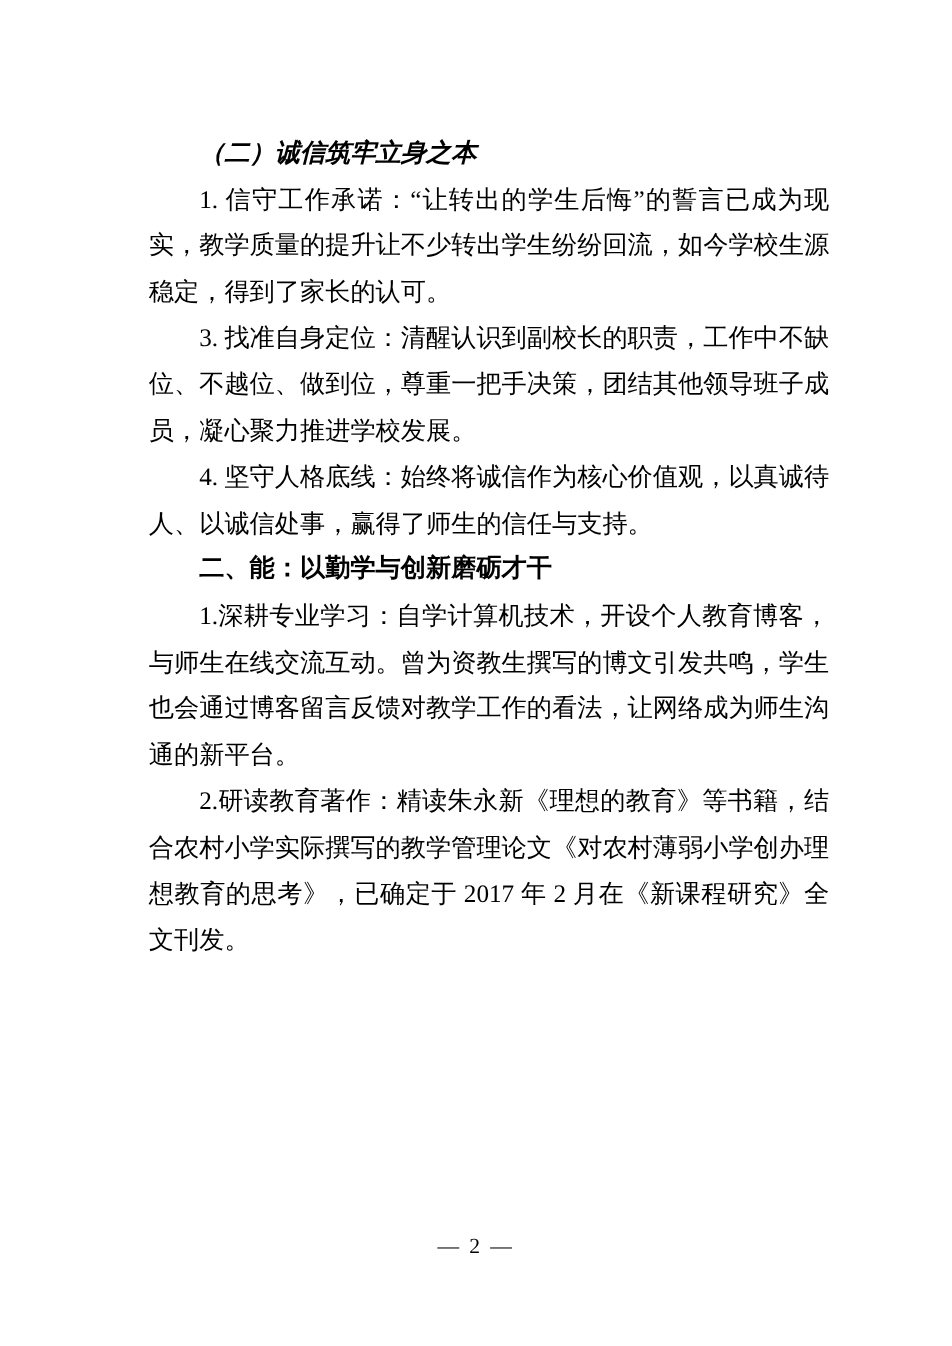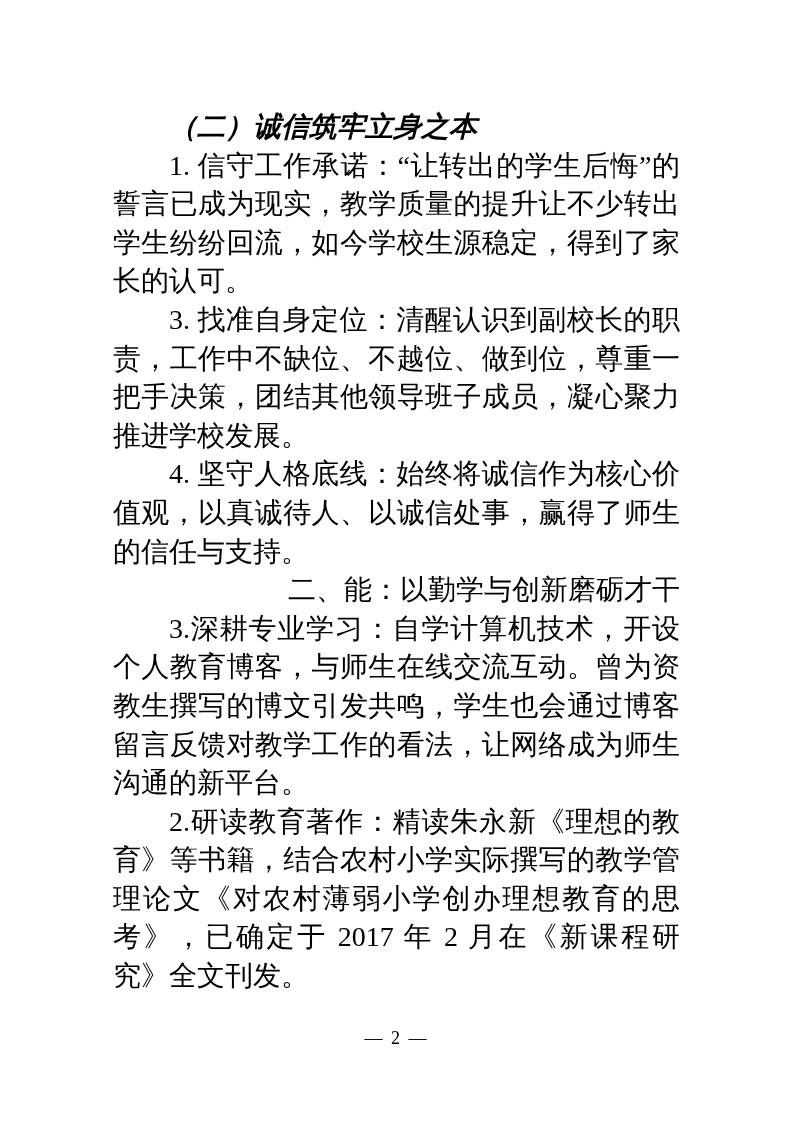--- a/index.html
+++ b/index.html
@@ -13,42 +13,42 @@
     height: 1122px;
     background: #ffffff;
     box-sizing: border-box;
     overflow: hidden;
     font-family: "Liberation Serif", "DejaVu Serif", serif;
     color: #000000;
   }
   .content {
     position: absolute;
     top: 108px;
-    left: 113px;
+    left: 124px;
     width: 567px;
-    font-size: 28px;
+    font-size: 21px;
     line-height: 38.6px;
     text-align: justify;
   }
   .content p {
     margin: 0;
     padding: 0;
     text-indent: 2em;
   }
   
   .kaiti-heading {
     font-weight: bold;
     font-style: italic;
     text-align: left;
   }
   
   .hei-heading {
     font-family: "Liberation Sans", "DejaVu Sans", sans-serif;
-    font-weight: normal;
-    text-align: right;
+    font-weight: bold;
+    text-align: left;
   }
   .footer {
     position: absolute;
     left: 0;
     right: 0;
     top: 1028px;
     text-align: center;
     font-size: 18px;
     letter-spacing: 2px;
     color: #000000;
@@ -58,17 +58,17 @@
 </head>
 <body>
 
 <div class="page">
   <div class="content">
     <p class="kaiti-heading">（二）诚信筑牢立身之本</p>
     <p>1. 信守工作承诺：“让转出的学生后悔”的誓言已成为现实，教学质量的提升让不少转出学生纷纷回流，如今学校生源稳定，得到了家长的认可。</p>
     <p>3. 找准自身定位：清醒认识到副校长的职责，工作中不缺位、不越位、做到位，尊重一把手决策，团结其他领导班子成员，凝心聚力推进学校发展。</p>
     <p>4. 坚守人格底线：始终将诚信作为核心价值观，以真诚待人、以诚信处事，赢得了师生的信任与支持。</p>
     <p class="hei-heading">二、能：以勤学与创新磨砺才干</p>
-    <p>3.深耕专业学习：自学计算机技术，开设个人教育博客，与师生在线交流互动。曾为资教生撰写的博文引发共鸣，学生也会通过博客留言反馈对教学工作的看法，让网络成为师生沟通的新平台。</p>
+    <p>1.深耕专业学习：自学计算机技术，开设个人教育博客，与师生在线交流互动。曾为资教生撰写的博文引发共鸣，学生也会通过博客留言反馈对教学工作的看法，让网络成为师生沟通的新平台。</p>
     <p>2.研读教育著作：精读朱永新《理想的教育》等书籍，结合农村小学实际撰写的教学管理论文《对农村薄弱小学创办理想教育的思考》，已确定于 2017 年 2 月在《新课程研究》全文刊发。</p>
   </div>
   <div class="footer">— 2 —</div>
 </div>
 
 </body></html>

